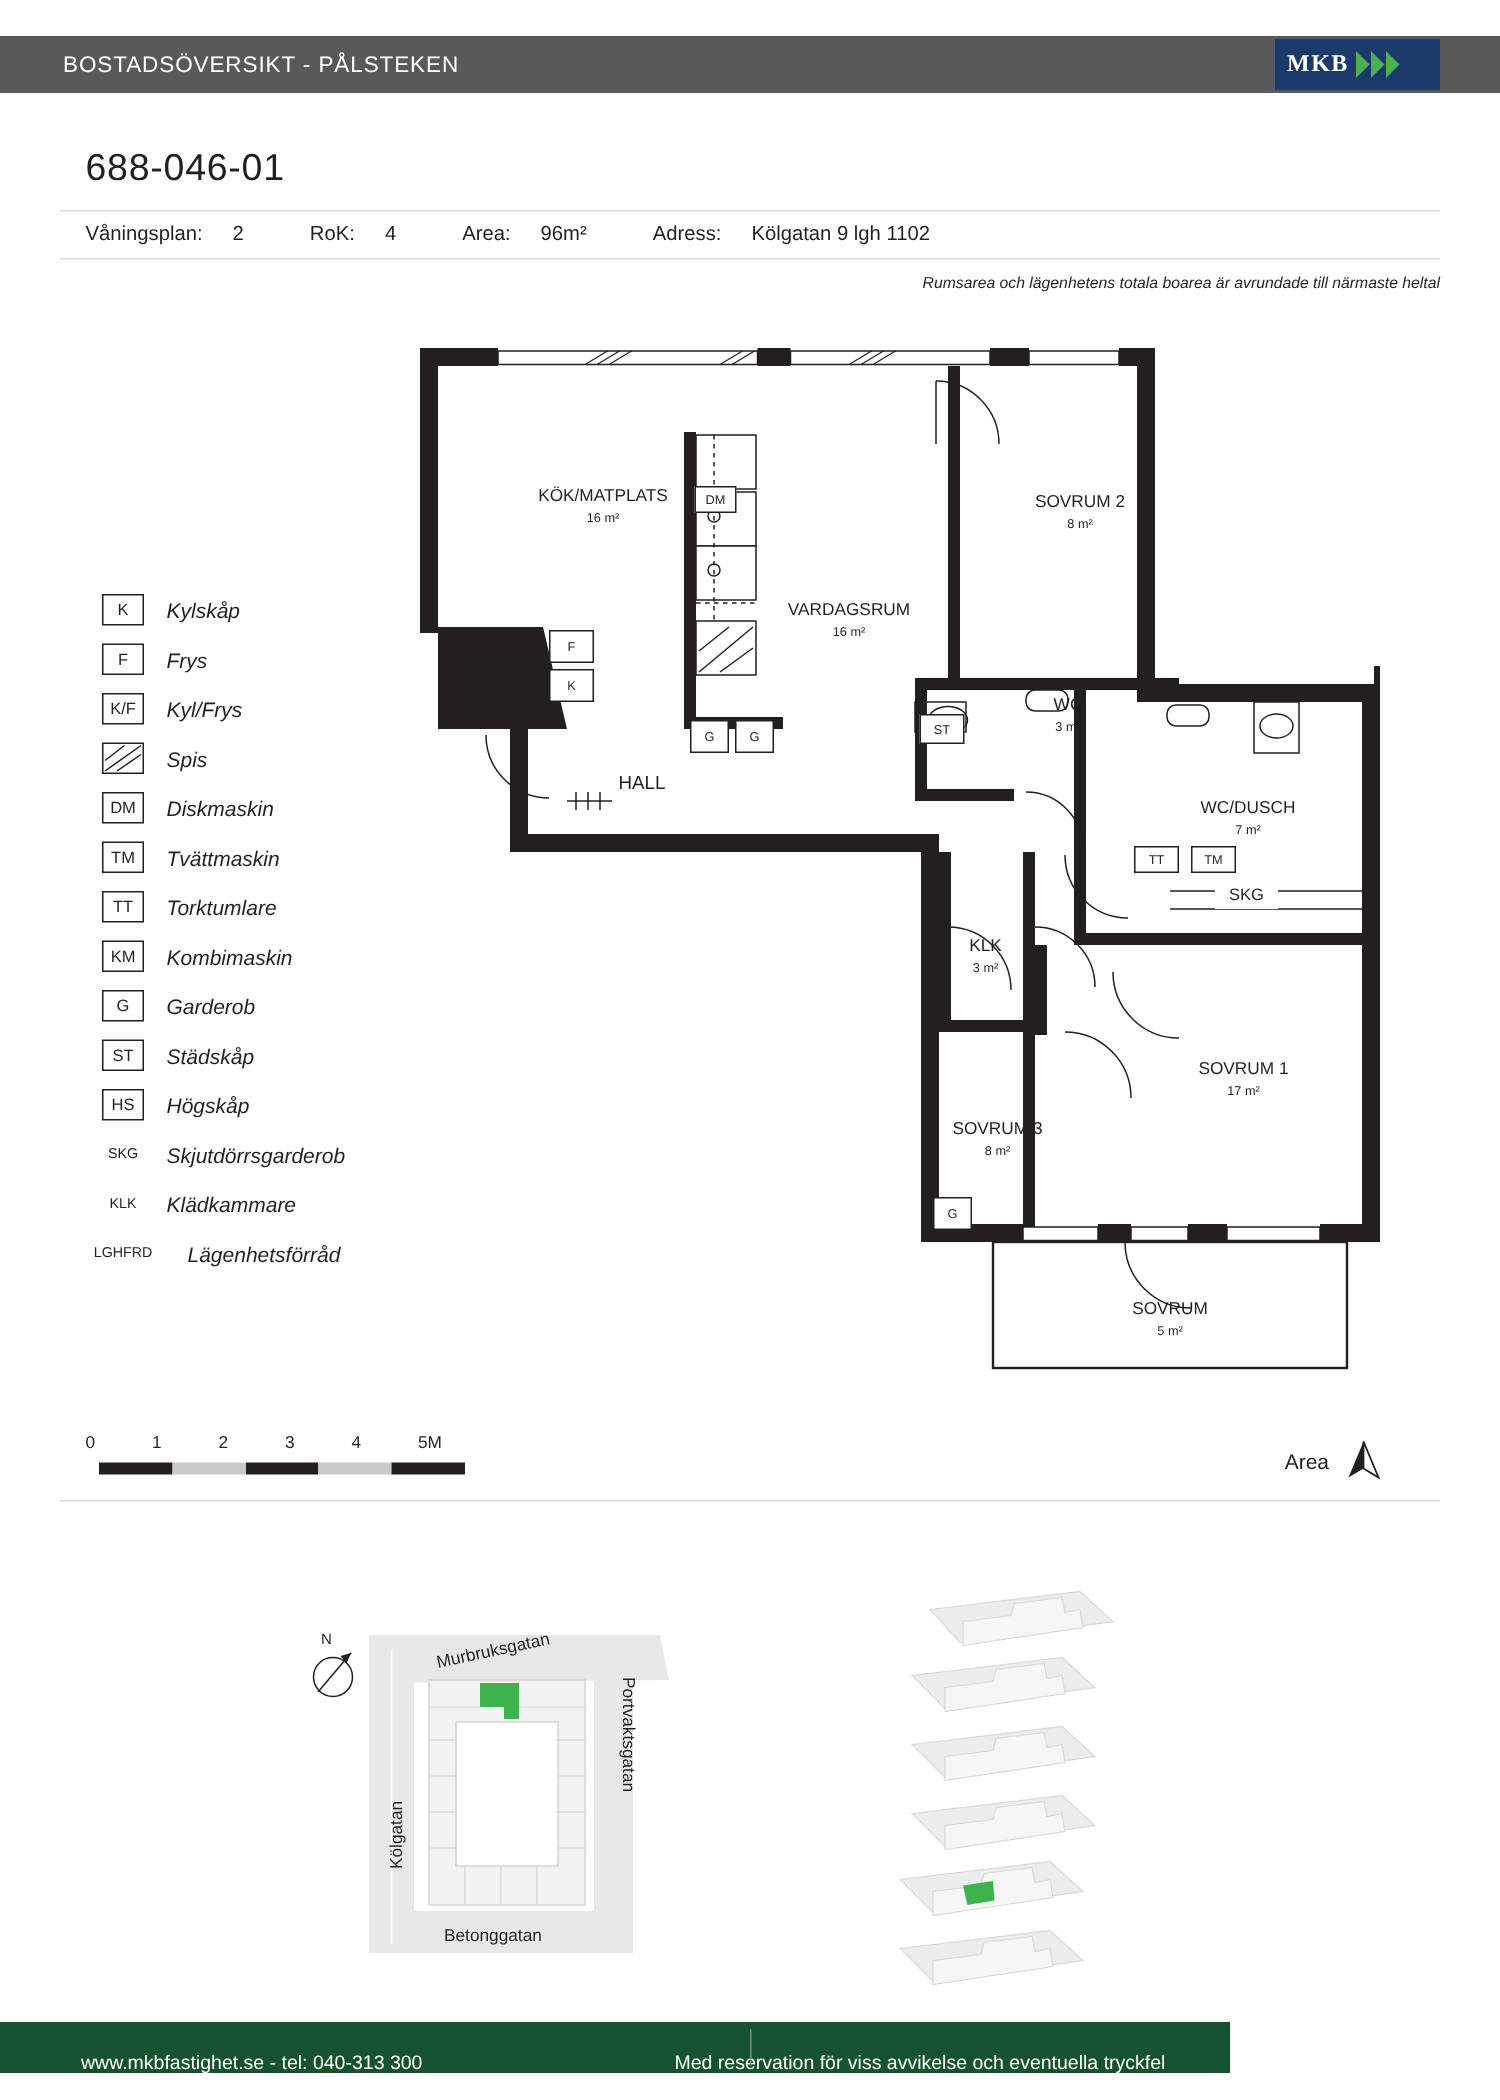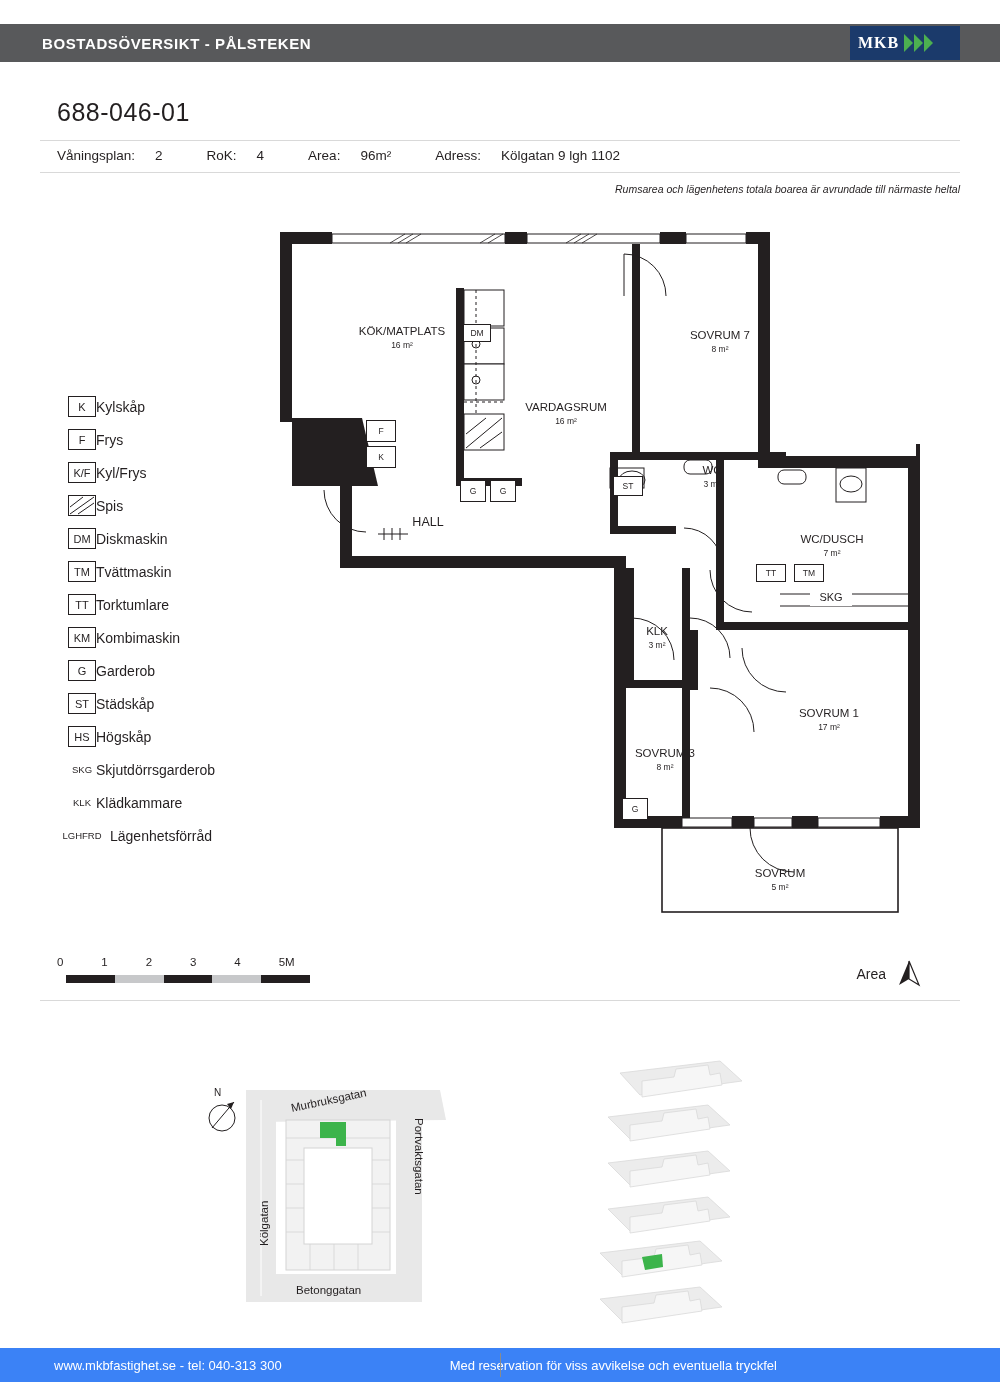--- a/index.html
+++ b/index.html
@@ -13,21 +13,21 @@
     overflow:hidden;
   }
   
   .header {
     position:absolute; left:0; top:24px; width:1000px; height:38px;
     background:#58595b;
     display:flex; align-items:center;
   }
   .header-title {
     color:#ffffff; font-size:15px; letter-spacing:0.6px;
-    margin-left:42px; font-weight:700;
+    margin-left:42px; font-weight:400;
   }
   .logo-box {
     position:absolute; right:40px; top:26px;
     width:110px; height:34px; background:#1b3a6b;
     display:flex; align-items:center; justify-content:flex-start;
   }
   .logo-text {
     color:#ffffff; font-size:16px; font-weight:bold; letter-spacing:1px;
     margin-left:8px;
     font-family:"Liberation Serif", serif;
@@ -61,21 +61,21 @@
   
   .legend { position:absolute; left:68px; top:390px; }
   .legend-item { display:flex; align-items:center; height:33px; }
   .legend-sym {
     width:28px; height:21px; border:1px solid #231f20;
     display:flex; align-items:center; justify-content:center;
     font-size:11px; background:#fff;
   }
   .legend-sym.no-box { border:none; font-size:9.5px; }
   .legend-sym.no-box.wide { width:56px; margin-left:-14px; text-align:center; }
-  .legend-lbl { font-size:14px; }
+  .legend-lbl { margin-left:15px; font-size:14px;font-style:italic; }
   .spis-svg { display:block; }
   
   .scalebar { position:absolute; left:66px; top:975px; width:244px; height:8px; display:flex; }
   .scalebar div { height:8px; flex:1; }
   .sc-dark { background:#231f20; }
   .sc-light { background:#c7c8ca; }
   .scale-nums {
     position:absolute; left:57px; top:956px; width:266px;
     font-size:11.5px; display:flex;
   }
@@ -93,23 +93,23 @@
   .tag {
     position:absolute; border:1px solid #231f20; background:#fff;
     font-size:8.5px; display:flex; align-items:center; justify-content:center;
   }
   .tag.nb { border:none; }
   
   .sitemap { position:absolute; left:200px; top:1060px; width:260px; height:260px; }
   .blockmap { position:absolute; left:590px; top:1055px; width:170px; height:280px; }
   
   .footer {
-    position:absolute; left:0; bottom:18px; width:1000px; height:34px;
-    background:#3b82f6; color:#fff; font-size:13px;
-    display:flex; align-items:center;
+    position:absolute; left:0; bottom:18px; width:820px; height:34px;
+    background:#14532d; color:#fff; font-size:13px;
+    display:flex; align-items:flex-end;
   }
   .footer-left { margin-left:54px; }
   .footer-right { margin-left:168px; }
   .footer-div { position:absolute; left:500px; top:5px; width:1px; height:24px; background:#8a8b8d; }
 </style>
 </head>
 <body>
 
 <div class="header">
   <div class="header-title">BOSTADSÖVERSIKT - PÅLSTEKEN</div>
@@ -347,21 +347,21 @@
   </svg>
 
   
   <div class="room-lbl" style="left:52px;  top:96px;  width:140px;">
     <span>KÖK/MATPLATS</span><span class="area">16 m²</span>
   </div>
   <div class="room-lbl" style="left:216px; top:146px; width:140px;margin-top:26px;">
     <span>VARDAGSRUM</span><span class="area">16 m²</span>
   </div>
   <div class="room-lbl" style="left:380px; top:100px; width:120px;">
-    <span>SOVRUM 7</span><span class="area">8 m²</span>
+    <span>SOVRUM 2</span><span class="area">8 m²</span>
   </div>
   <div class="room-lbl" style="left:392px; top:235px; width:80px;">
     <span>WC</span><span class="area">3 m²</span>
   </div>
   <div class="room-lbl" style="left:492px; top:304px; width:120px;">
     <span>WC/DUSCH</span><span class="area">7 m²</span>
   </div>
   <div class="room-lbl" style="left:98px;  top:286px; width:100px; font-size:12.5px;">
     <span>HALL</span><span class="area"></span>
   </div>

